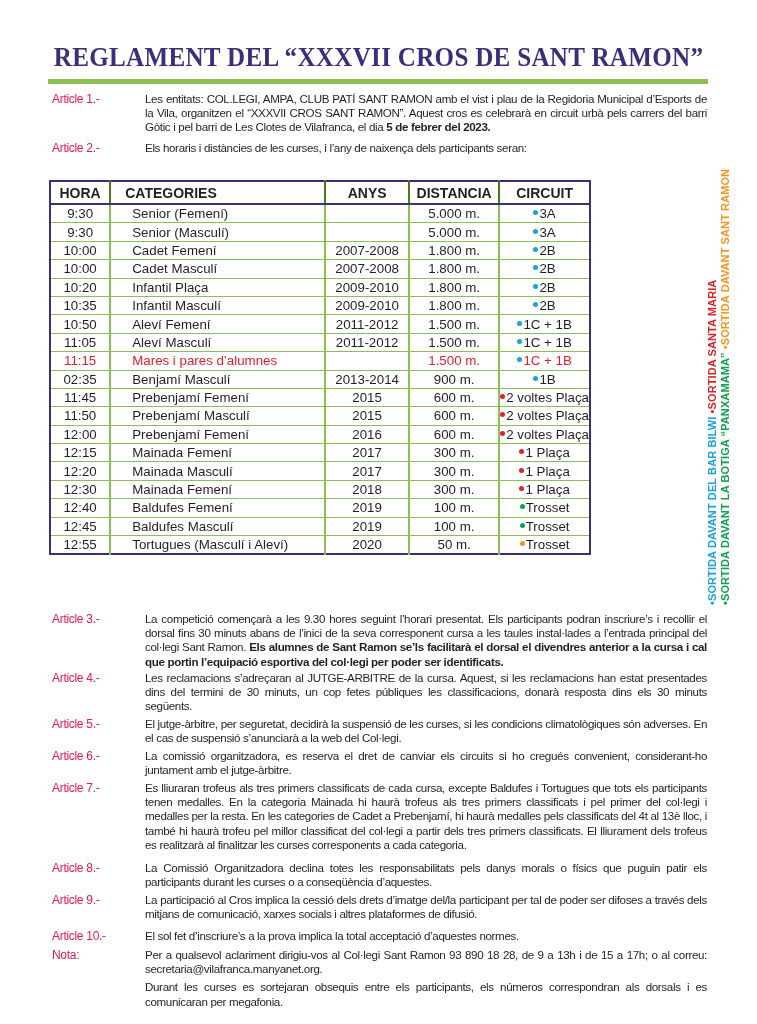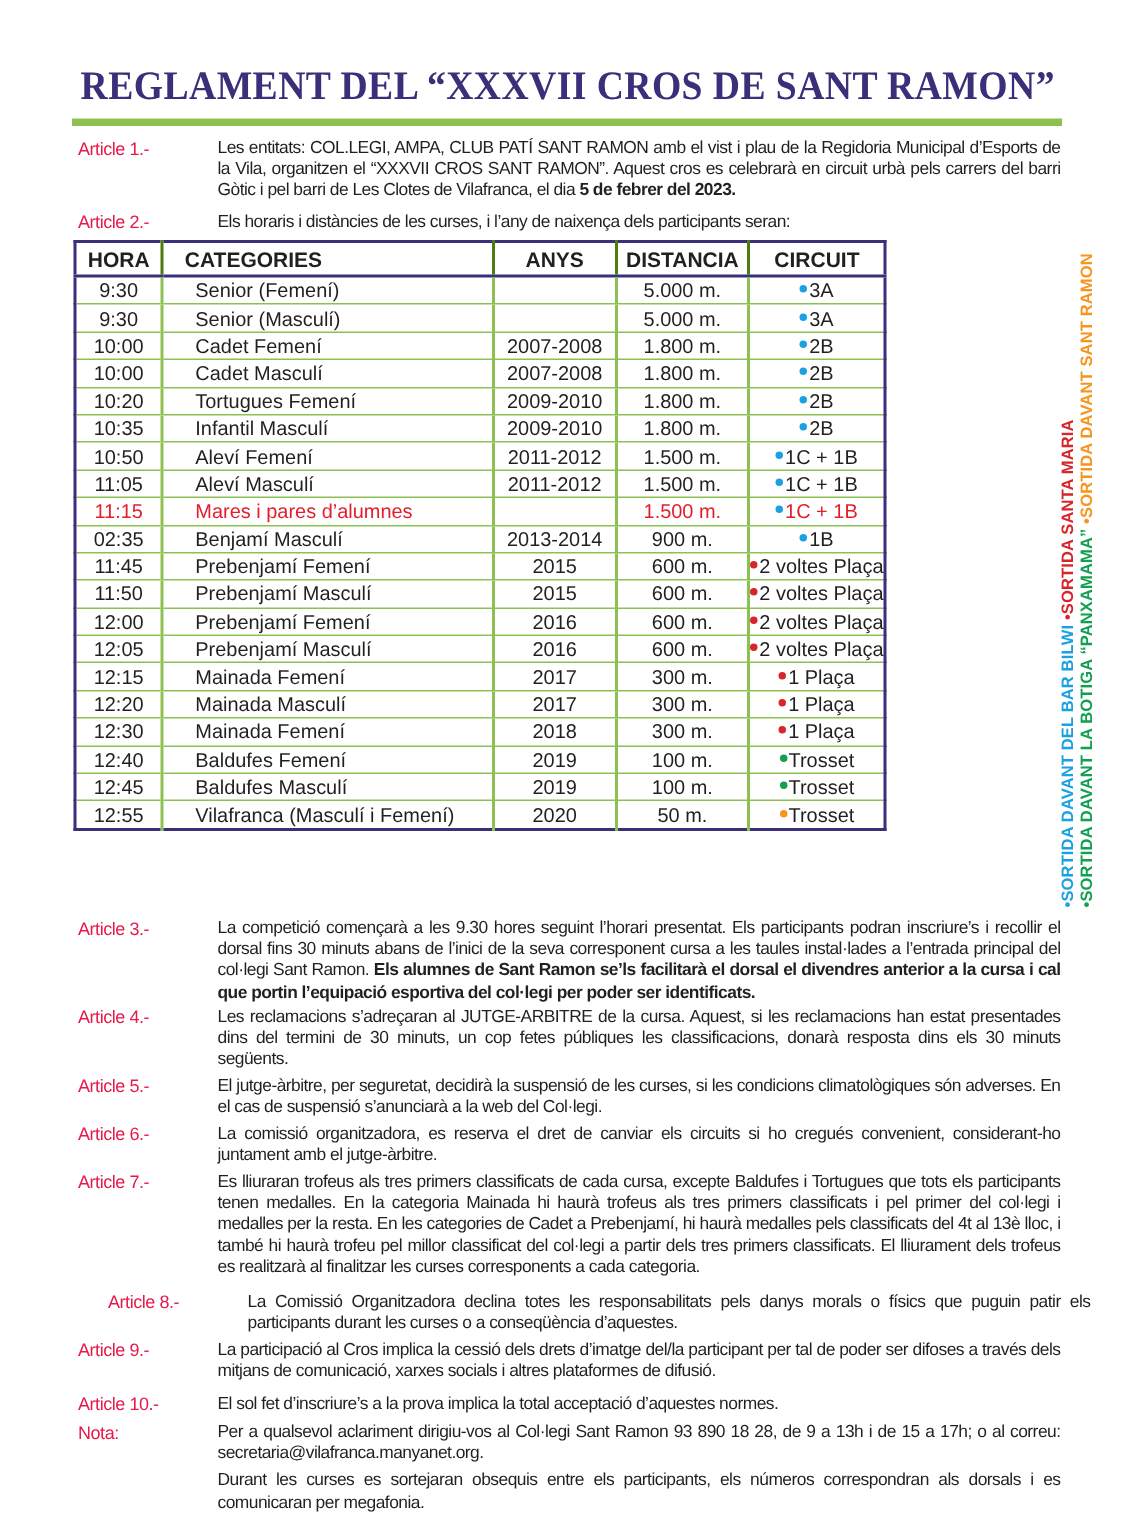--- a/index.html
+++ b/index.html
@@ -5,21 +5,21 @@
   html,body{margin:0;padding:0;background:#fff;}
   body{width:757px;height:1024px;position:relative;overflow:hidden;font-family:"Liberation Sans",sans-serif;color:#231f20;}
   .title{position:absolute;left:0;top:42px;width:757px;text-align:center;font-family:"Liberation Serif",serif;font-weight:bold;font-size:27px;color:#3b2f7a;letter-spacing:0.3px;transform:scaleX(0.93);}
   .rule{position:absolute;left:48px;top:79px;width:660px;height:5px;background:#8cc152;}
   .art{position:absolute;left:52px;width:655px;font-size:11.6px;line-height:14.2px;}
   .art .lbl{position:absolute;left:0;top:0;color:#e6194b;font-weight:normal;font-size:12px;letter-spacing:-0.3px;}
   .art .txt{margin-left:93px;text-align:justify;letter-spacing:-0.35px;}
   .art .txt p{margin:0;}
   .art .txt p + p{margin-top:4px;}
   b{font-weight:bold;}
-  table{position:absolute;left:49px;top:160px;width:542px;border-collapse:collapse;border:2px solid #3b2f7a;font-size:13.3px;}
+  table{position:absolute;left:49px;top:180px;width:542px;border-collapse:collapse;border:2px solid #3b2f7a;font-size:13.3px;}
   th{font-weight:bold;font-size:14px;height:21px;border-bottom:2px solid #3b2f7a;border-left:2px solid #4d7c0f;padding:0;}
   th:first-child,td:first-child{border-left:none;}
   td{height:17.4px;padding:0;line-height:17px;border-left:2px solid #8cc152;border-top:1px solid #8cc152;white-space:nowrap;}
   .c-hora{width:79px;text-align:center;}
   .c-cat{width:236px;text-align:left;padding-left:21px;}
   th.c-cat{padding-left:14px;}
   .c-anys{width:104px;text-align:center;}
   .c-dist{width:104px;text-align:center;}
   .c-circ{text-align:center;}
   tr.red td{color:#e31d2b;}
@@ -77,21 +77,21 @@
       </tr>
       <tr>
         <td class="c-hora">10:00</td>
         <td class="c-cat">Cadet Masculí</td>
         <td class="c-anys">2007-2008</td>
         <td class="c-dist">1.800 m.</td>
         <td class="c-circ"><span class="dot" style="background: rgb(27, 161, 226);"></span><span>2B</span></td>
       </tr>
       <tr>
         <td class="c-hora">10:20</td>
-        <td class="c-cat">Tortugues Femení</td>
+        <td class="c-cat">Infantil Plaça</td>
         <td class="c-anys">2009-2010</td>
         <td class="c-dist">1.800 m.</td>
         <td class="c-circ"><span class="dot" style="background: rgb(27, 161, 226);"></span><span>2B</span></td>
       </tr>
       <tr>
         <td class="c-hora">10:35</td>
         <td class="c-cat">Infantil Masculí</td>
         <td class="c-anys">2009-2010</td>
         <td class="c-dist">1.800 m.</td>
         <td class="c-circ"><span class="dot" style="background: rgb(27, 161, 226);"></span><span>2B</span></td>
@@ -139,27 +139,20 @@
         <td class="c-circ"><span class="dot" style="background: rgb(215, 38, 43);"></span><span>2 voltes Plaça</span></td>
       </tr>
       <tr>
         <td class="c-hora">12:00</td>
         <td class="c-cat">Prebenjamí Femení</td>
         <td class="c-anys">2016</td>
         <td class="c-dist">600 m.</td>
         <td class="c-circ"><span class="dot" style="background: rgb(215, 38, 43);"></span><span>2 voltes Plaça</span></td>
       </tr>
       <tr>
-        <td class="c-hora">12:05</td>
-        <td class="c-cat">Prebenjamí Masculí</td>
-        <td class="c-anys">2016</td>
-        <td class="c-dist">600 m.</td>
-        <td class="c-circ"><span class="dot" style="background: rgb(215, 38, 43);"></span><span>2 voltes Plaça</span></td>
-      </tr>
-      <tr>
         <td class="c-hora">12:15</td>
         <td class="c-cat">Mainada Femení</td>
         <td class="c-anys">2017</td>
         <td class="c-dist">300 m.</td>
         <td class="c-circ"><span class="dot" style="background: rgb(215, 38, 43);"></span><span>1 Plaça</span></td>
       </tr>
       <tr>
         <td class="c-hora">12:20</td>
         <td class="c-cat">Mainada Masculí</td>
         <td class="c-anys">2017</td>
@@ -182,21 +175,21 @@
       </tr>
       <tr>
         <td class="c-hora">12:45</td>
         <td class="c-cat">Baldufes Masculí</td>
         <td class="c-anys">2019</td>
         <td class="c-dist">100 m.</td>
         <td class="c-circ"><span class="dot" style="background: rgb(18, 160, 80);"></span><span>Trosset</span></td>
       </tr>
       <tr>
         <td class="c-hora">12:55</td>
-        <td class="c-cat">Vilafranca (Masculí i Femení)</td>
+        <td class="c-cat">Tortugues (Masculí i Aleví)</td>
         <td class="c-anys">2020</td>
         <td class="c-dist">50 m.</td>
         <td class="c-circ"><span class="dot" style="background: rgb(247, 148, 29);"></span><span>Trosset</span></td>
       </tr>
     </tbody>
 </table>
 
 <div class="side" id="side1" style="left:706px;top:605px;"><span style="color: rgb(27, 161, 226);">•SORTIDA DAVANT DEL BAR BILWI </span><span style="color: rgb(215, 38, 43);">•SORTIDA SANTA MARIA</span></div>
 <div class="side" id="side2" style="left:719px;top:605px;"><span style="color: rgb(18, 160, 80);">•SORTIDA DAVANT LA BOTIGA “PANXAMAMA” </span><span style="color: rgb(247, 148, 29);">•SORTIDA DAVANT SANT RAMON</span></div>
 
@@ -214,21 +207,21 @@
       <div class="txt"><span>El jutge-àrbitre, per seguretat, decidirà la suspensió de les curses, si les condicions climatològiques són adverses. En el cas de suspensió s’anunciarà a la web del Col·legi.</span></div>
     </div>
     <div class="art" style="top: 749px;">
       <span class="lbl">Article 6.-</span>
       <div class="txt"><span>La comissió organitzadora, es reserva el dret de canviar els circuits si ho cregués convenient, considerant-ho juntament amb el jutge-àrbitre.</span></div>
     </div>
     <div class="art" style="top: 781px;">
       <span class="lbl">Article 7.-</span>
       <div class="txt"><span>Es lliuraran trofeus als tres primers classificats de cada cursa, excepte Baldufes i Tortugues que tots els participants tenen medalles.  En la categoria Mainada hi haurà trofeus als tres primers classificats i pel primer del col·legi i medalles per la resta. En les categories de Cadet a Prebenjamí, hi haurà medalles pels classificats del 4t al 13è lloc, i també hi haurà trofeu pel millor classificat del col·legi a partir dels tres primers classificats. El lliurament dels trofeus es realitzarà al finalitzar les curses corresponents a cada categoria.</span></div>
     </div>
-    <div class="art" style="top: 861px; margin-left: 20px;">
+    <div class="art" style="top: 861px;">
       <span class="lbl">Article 8.-</span>
       <div class="txt"><span>La Comissió Organitzadora declina totes les responsabilitats pels danys morals o físics que puguin patir els participants durant les curses o a conseqüència d’aquestes.</span></div>
     </div>
     <div class="art" style="top: 893px;">
       <span class="lbl">Article 9.-</span>
       <div class="txt"><span>La participació al Cros implica la cessió dels drets d’imatge del/la participant per tal de poder ser difoses a través dels mitjans de comunicació, xarxes socials i altres plataformes de difusió.</span></div>
     </div>
     <div class="art" style="top: 929px;">
       <span class="lbl">Article 10.-</span>
       <div class="txt"><span>El sol fet d’inscriure’s a la prova implica la total acceptació d’aquestes normes.</span></div>

